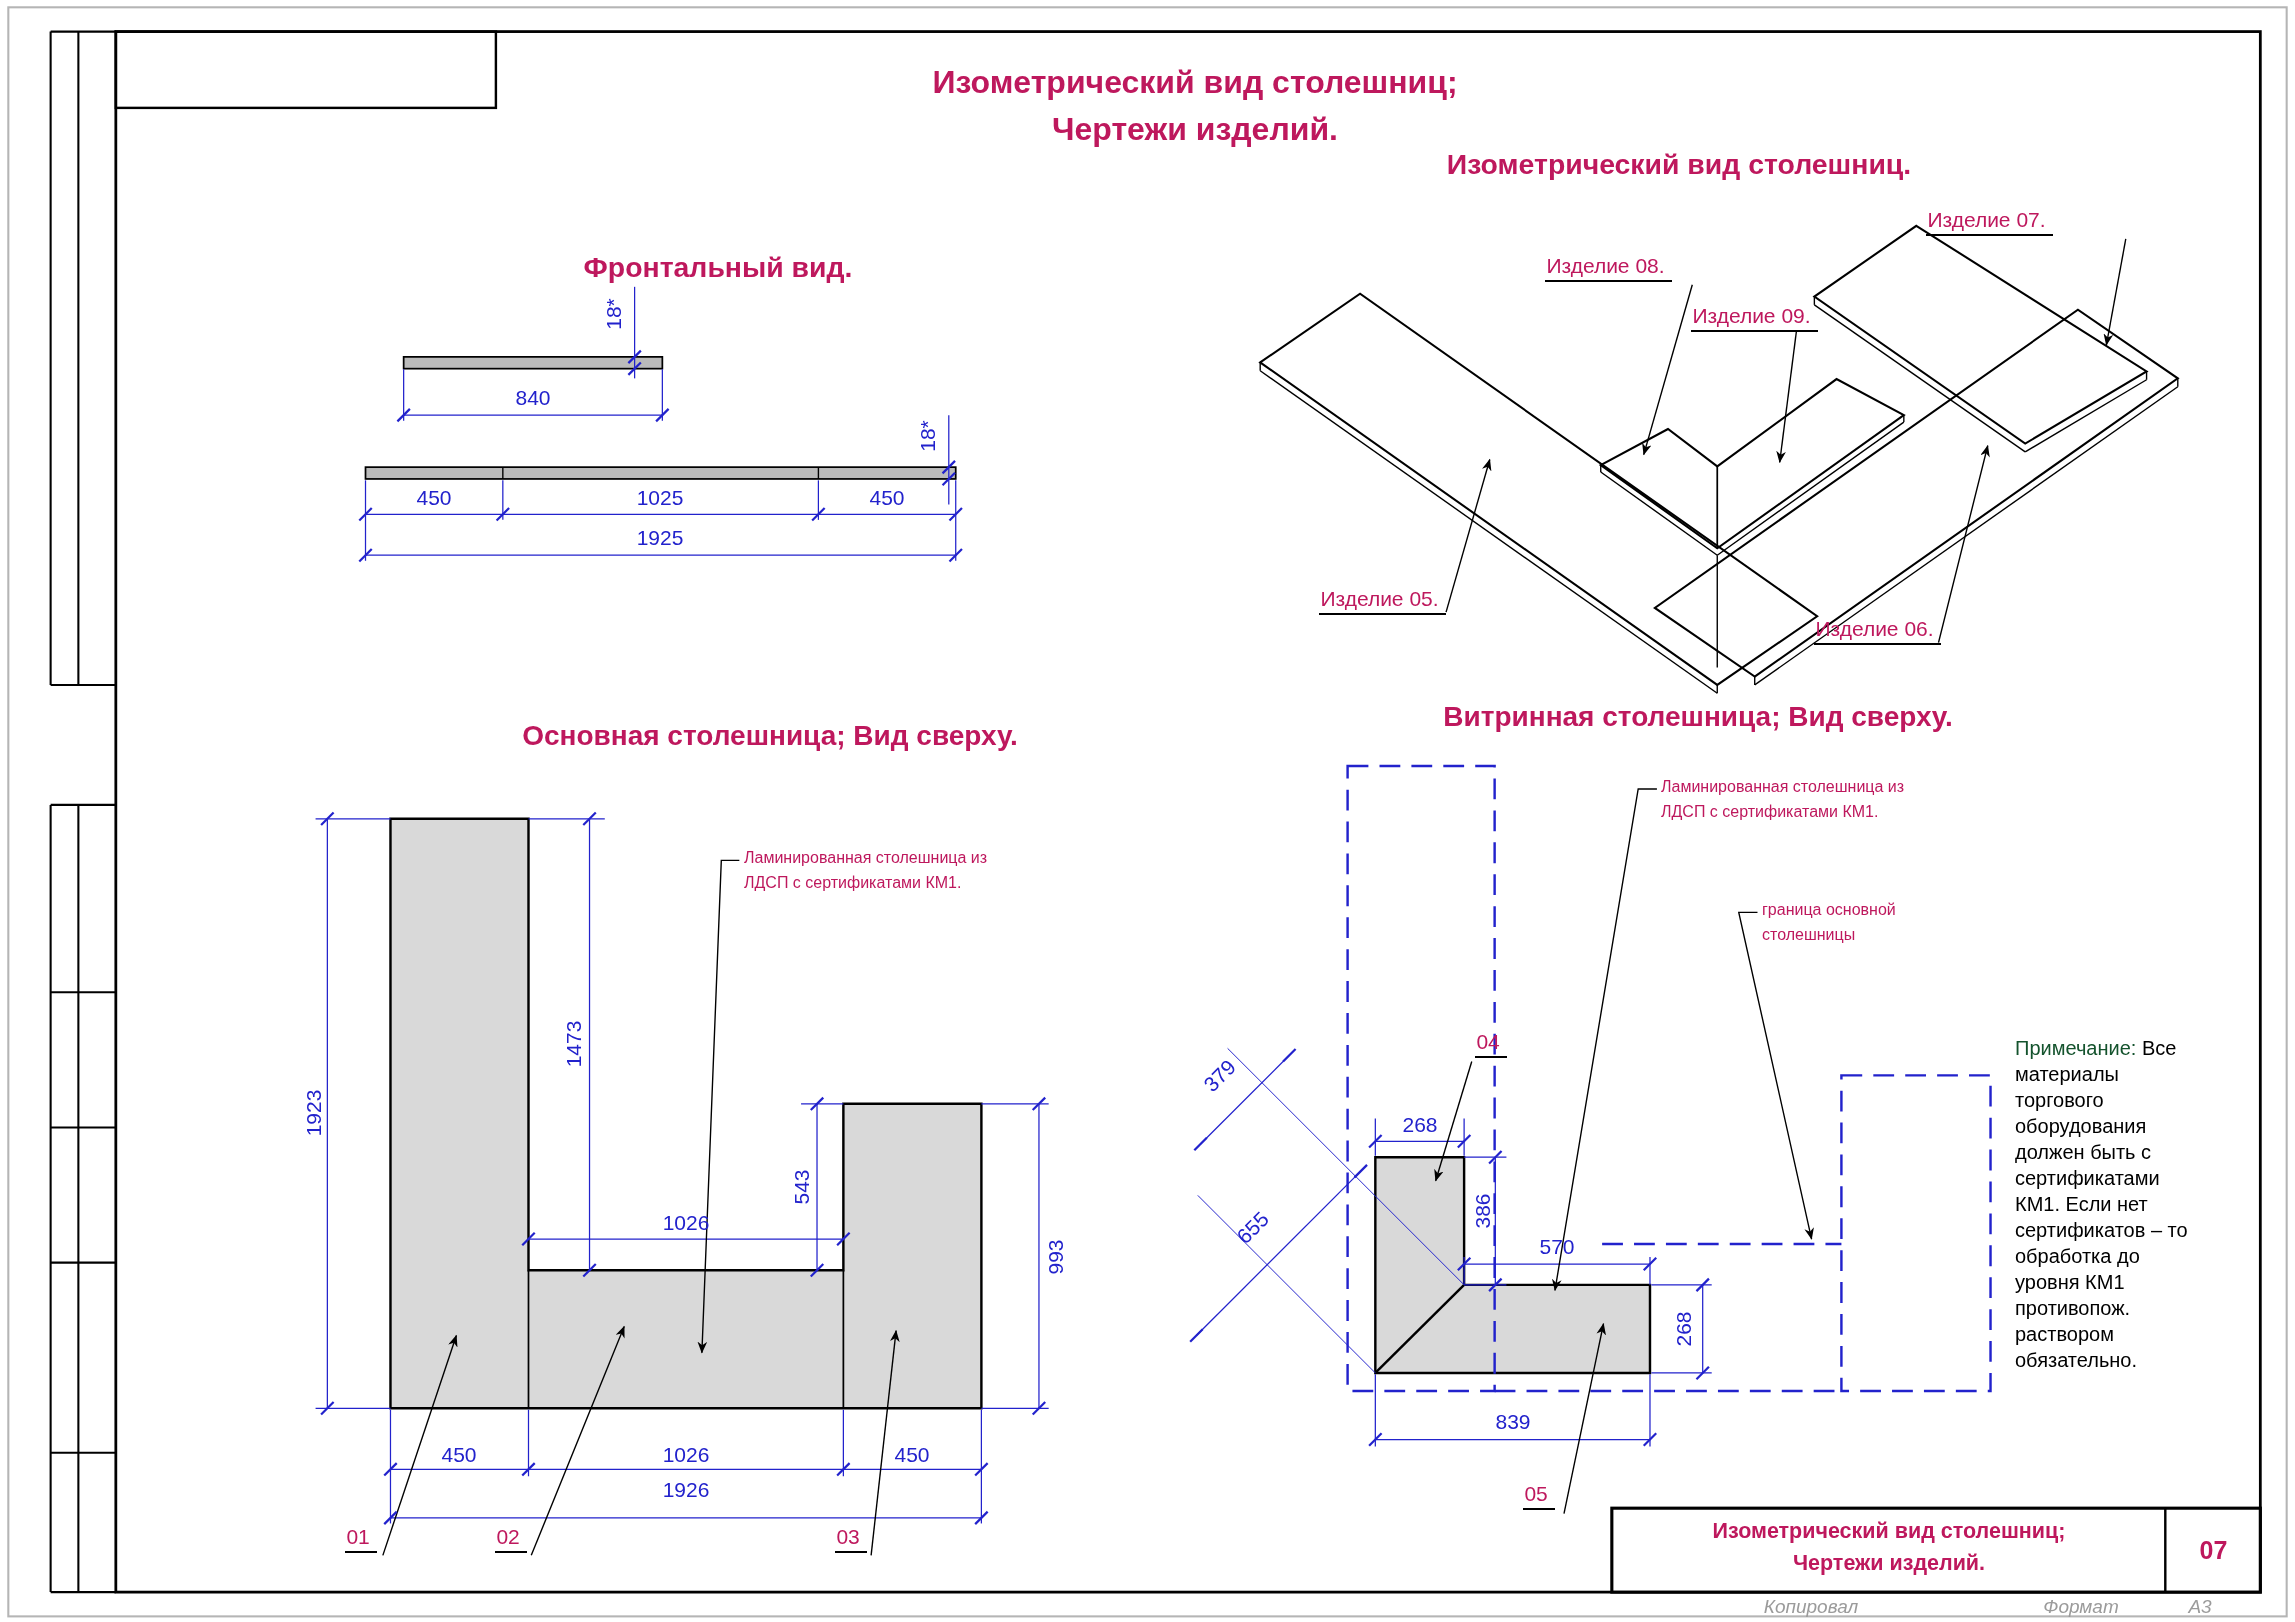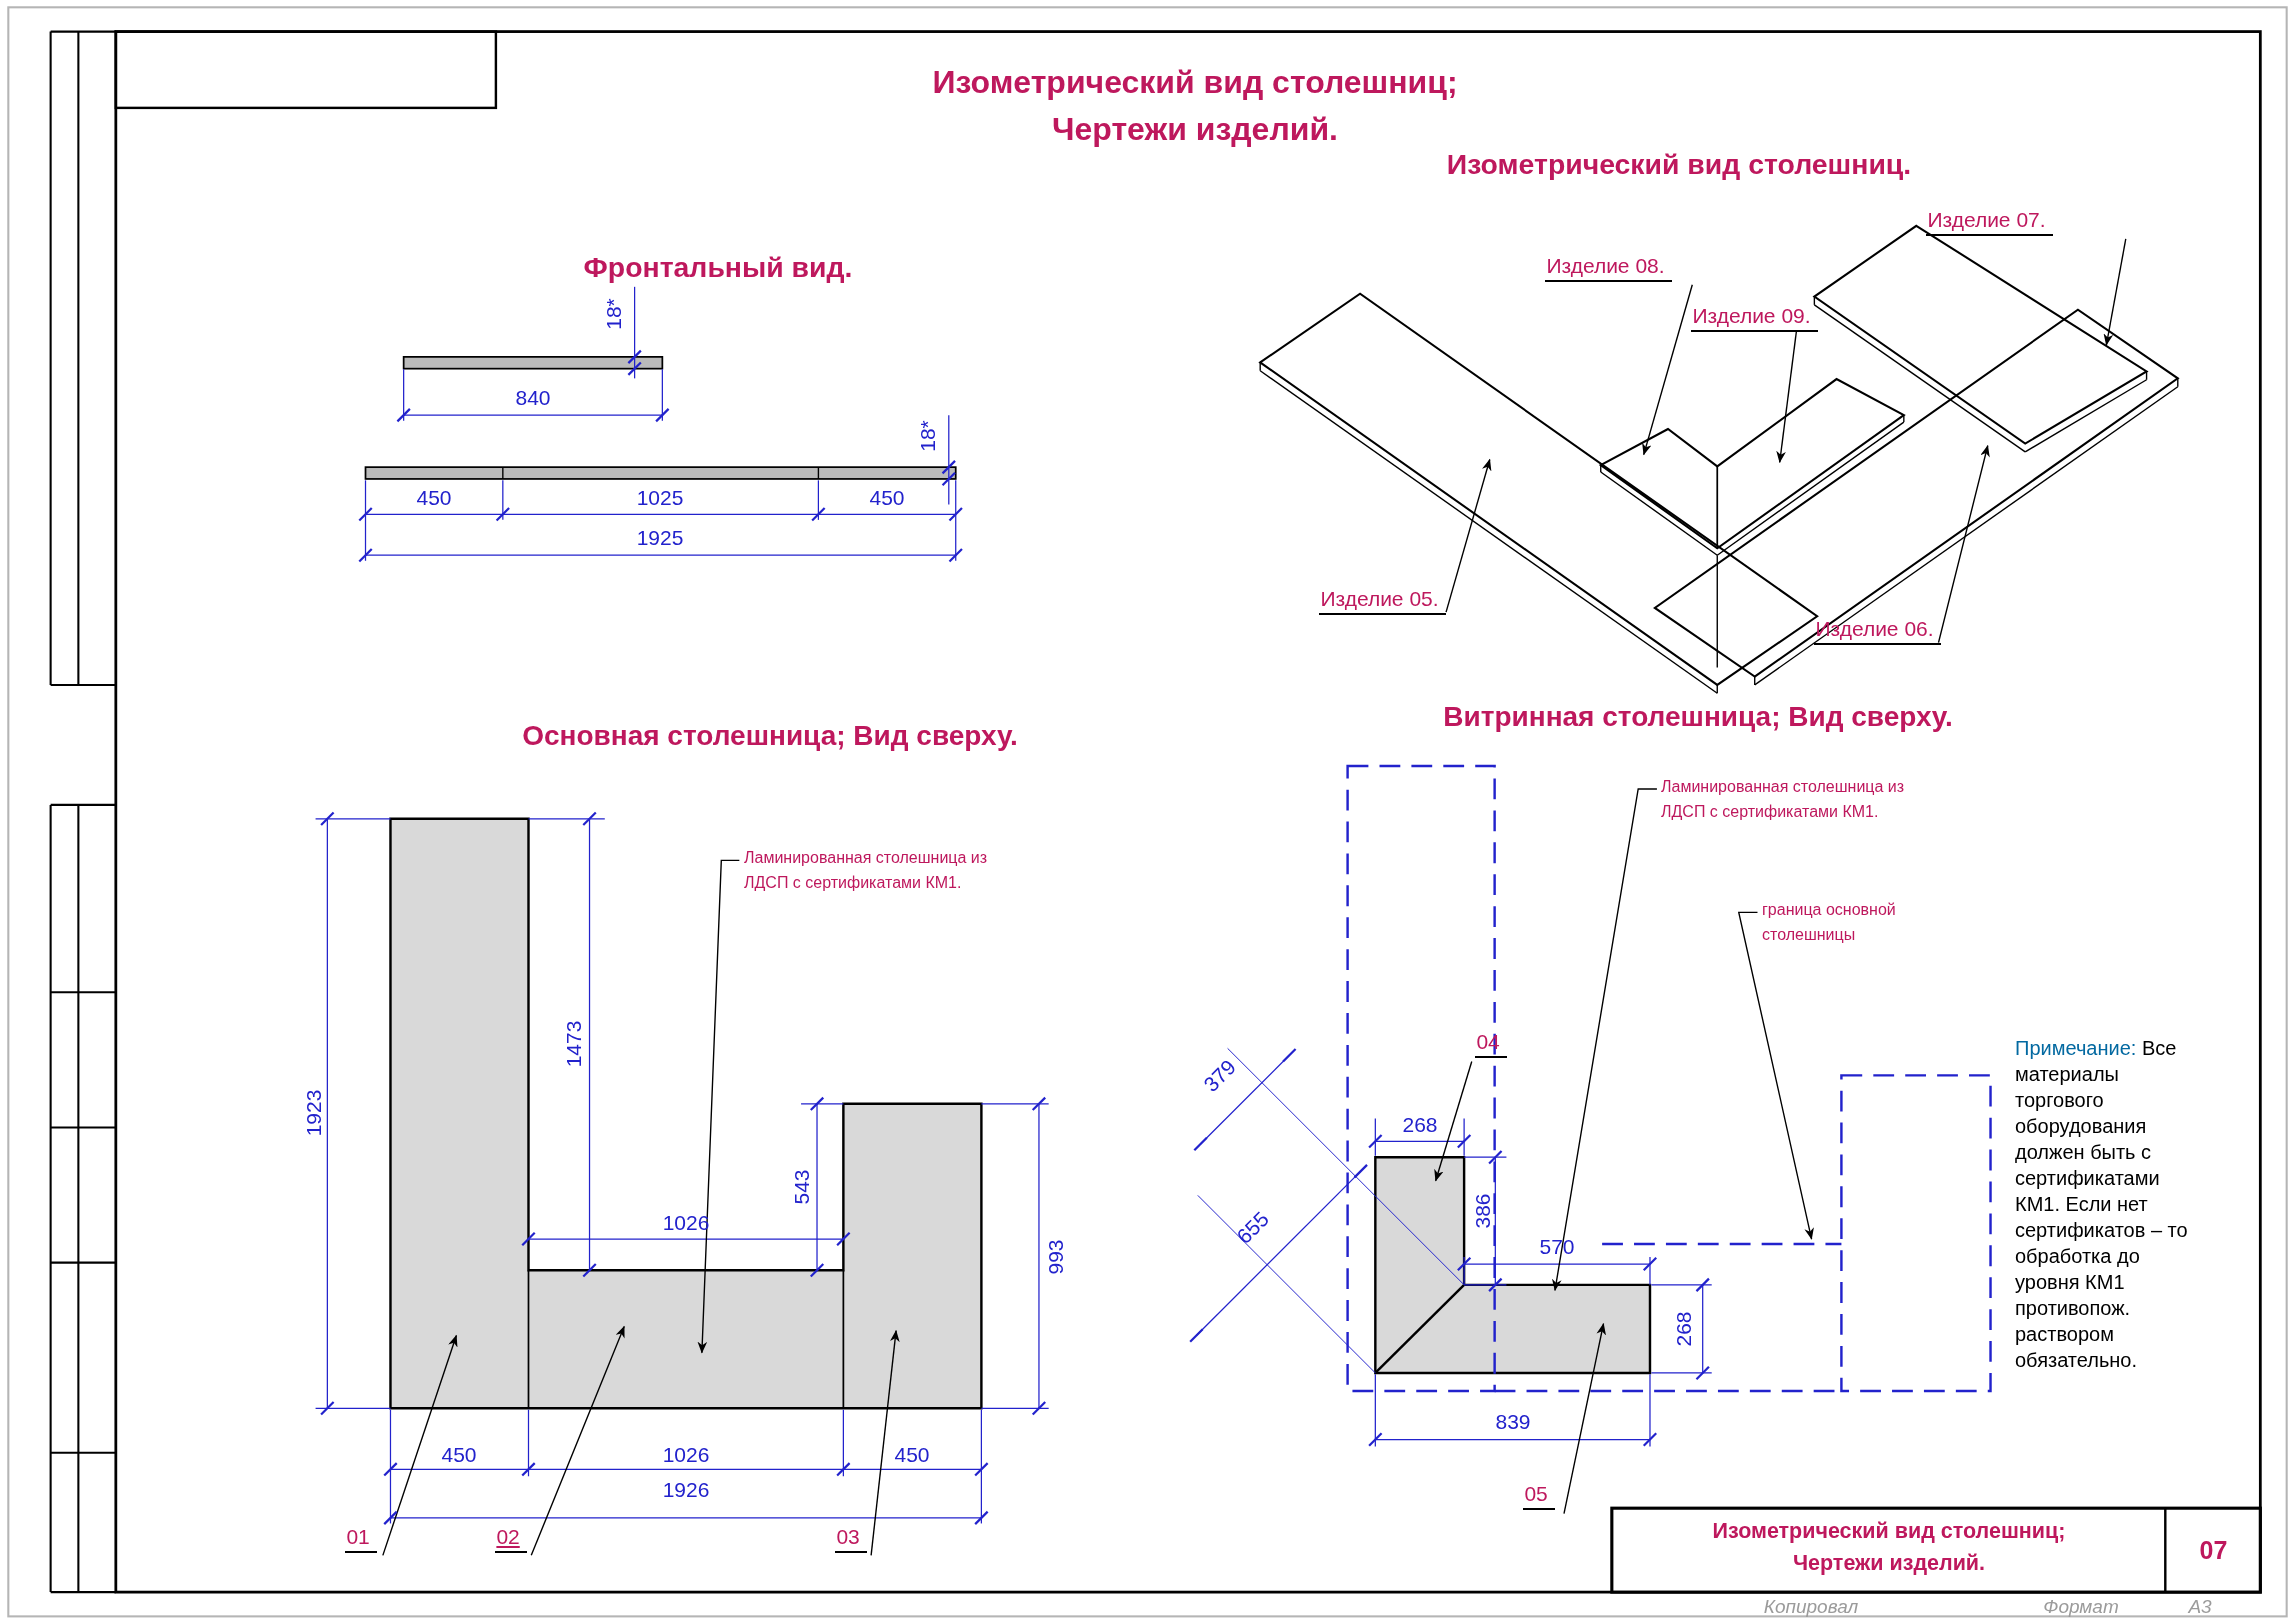--- a/index.html
+++ b/index.html
@@ -7,21 +7,21 @@
   #page svg{position:absolute;left:0;top:0;}
   .txt{position:absolute;white-space:nowrap;color:#be185d;}
   .ttl{font-weight:bold;text-align:center;}
   .dim{color:#2222cc;font-size:21px;}
   .dimc{transform:translate(-50%,0);}
   .vdim{transform:translate(-50%,-50%) rotate(-90deg);}
   .ddim{transform:translate(-50%,-50%) rotate(-45deg);}
   .plabel{font-size:21px;border-bottom:2.1px solid #000;padding:0 7px 2.1px 1.4px;}
   .callout{font-size:16px;}
   .note{position:absolute;left:2015px;top:1035px;width:229px;font-size:20px;line-height:26px;white-space:normal;}
-  .note .red{color:#0369a1;}
+  .note .red{color:#14532d;}
   .footer{color:#9b9b9b;font-style:italic;font-size:19px;}
   .tbt{font-weight:bold;text-align:center;}
 </style>
 </head>
 <body>
 
 <div id="page">
 
 <svg width="2295" height="1623" viewBox="0 0 3309 2339">
   <defs>
@@ -242,21 +242,21 @@
 <div class="txt dim vdim" style="left:802px;top:1187px;">543</div>
 <div class="txt dim vdim" style="left:1056px;top:1257px;">993</div>
 <div class="txt dim dimc" style="left:686px;top:1211px;">1026</div>
 <div class="txt dim dimc" style="left:459px;top:1443px;">450</div>
 <div class="txt dim dimc" style="left:686px;top:1443px;">1026</div>
 <div class="txt dim dimc" style="left:912px;top:1443px;">450</div>
 <div class="txt dim dimc" style="left:686px;top:1478px;">1926</div>
 <div class="txt callout" style="left:744px;top:849px;">Ламинированная столешница из</div>
 <div class="txt callout" style="left:744px;top:874px;">ЛДСП с сертификатами КМ1.</div>
 <div class="txt plabel" style="left:345px;top:1525px;">01</div>
-<div class="txt plabel" style="left:495px;top:1525px;text-decoration:underline;">02</div>
+<div class="txt plabel" style="left:495px;top:1525px;">02</div>
 <div class="txt plabel" style="left:835px;top:1525px;">03</div>
 
 <div class="txt dim dimc" style="left:1420px;top:1113px;">268</div>
 <div class="txt dim ddim" style="left:1220px;top:1076px;">379</div>
 <div class="txt dim ddim" style="left:1253px;top:1228px;">655</div>
 <div class="txt dim vdim" style="left:1483px;top:1211px;">386</div>
 <div class="txt dim dimc" style="left:1557px;top:1235px;">570</div>
 <div class="txt dim vdim" style="left:1684px;top:1329px;">268</div>
 <div class="txt dim dimc" style="left:1513px;top:1410px;">839</div>
 <div class="txt callout" style="left:1661px;top:778px;">Ламинированная столешница из</div>

